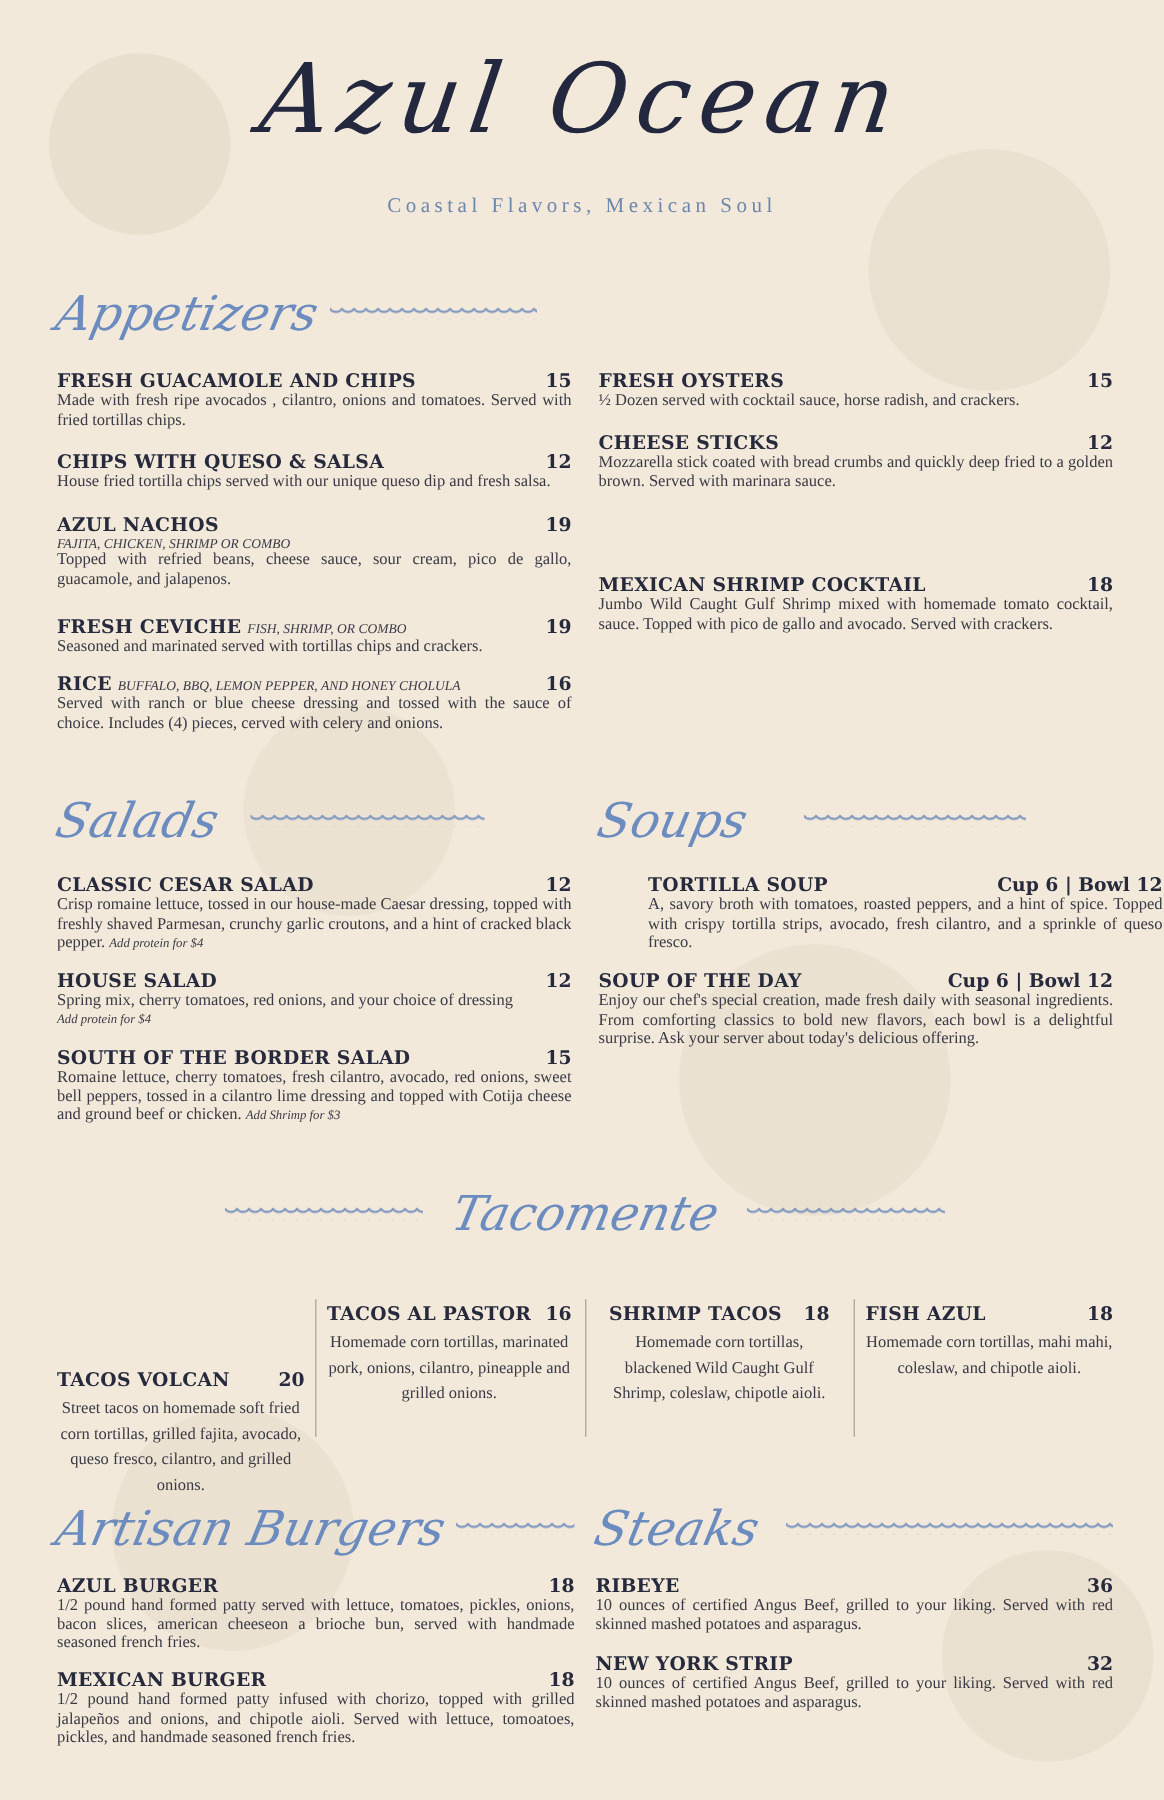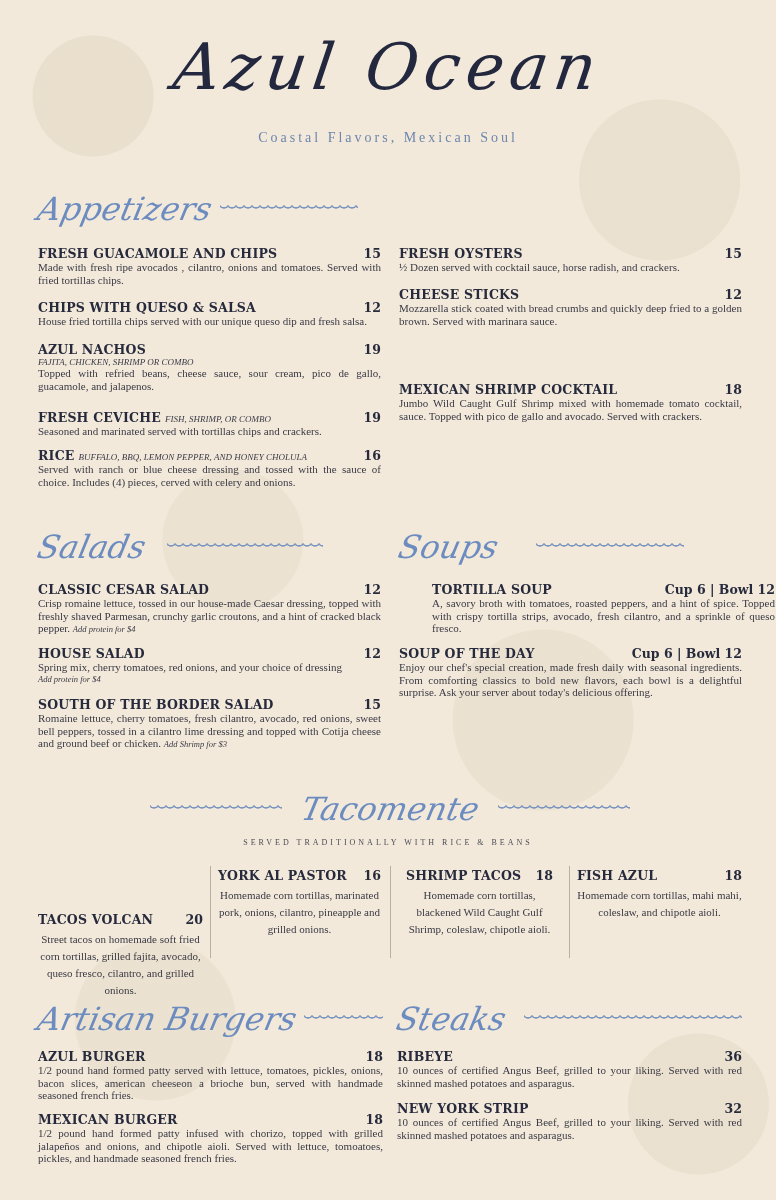--- a/index.html
+++ b/index.html
@@ -176,33 +176,32 @@
         <span class="price">Cup 6 | Bowl 12</span>
       </div>
     <div class="desc">Enjoy our chef's special creation, made fresh daily with seasonal ingredients. From comforting classics to bold new flavors, each bowl is a delightful surprise. Ask your server about today's delicious offering.</div>
   </div>
 
   <div class="abs" style="left:150px; top:790px; width:480px; display:flex; align-items:center;">
     <span class="wave" style="flex:1;"></span>
     <span class="script" style="margin:0 20px;">Tacomente</span>
     <span class="wave" style="flex:1;"></span>
   </div>
-  <div class="abs taco-sub">SERVED TRADITIONALLY WITH RICE &amp; BEANS</div>
 
   <div class="taco" style="left:38px; width:165px;margin-top:44px;">
     <div class="item-head">
         <span class="name">TACOS VOLCAN</span>
         <span class="price">20</span>
       </div>
     <div class="desc">Street tacos on homemade soft fried corn tortillas, grilled fajita, avocado, queso fresco, cilantro, and grilled onions.</div>
   </div>
   <div class="vline" style="left:210px;"></div>
   <div class="taco" style="left:218px; width:163px;">
     <div class="item-head">
-        <span class="name">YORK AL PASTOR</span>
+        <span class="name">TACOS AL PASTOR</span>
         <span class="price">16</span>
       </div>
     <div class="desc">Homemade corn tortillas, marinated pork, onions, cilantro, pineapple and grilled onions.</div>
   </div>
   <div class="vline" style="left:390px;"></div>
   <div class="taco" style="left:406px; width:147px;">
     <div class="item-head">
         <span class="name">SHRIMP TACOS</span>
         <span class="price">18</span>
       </div>

